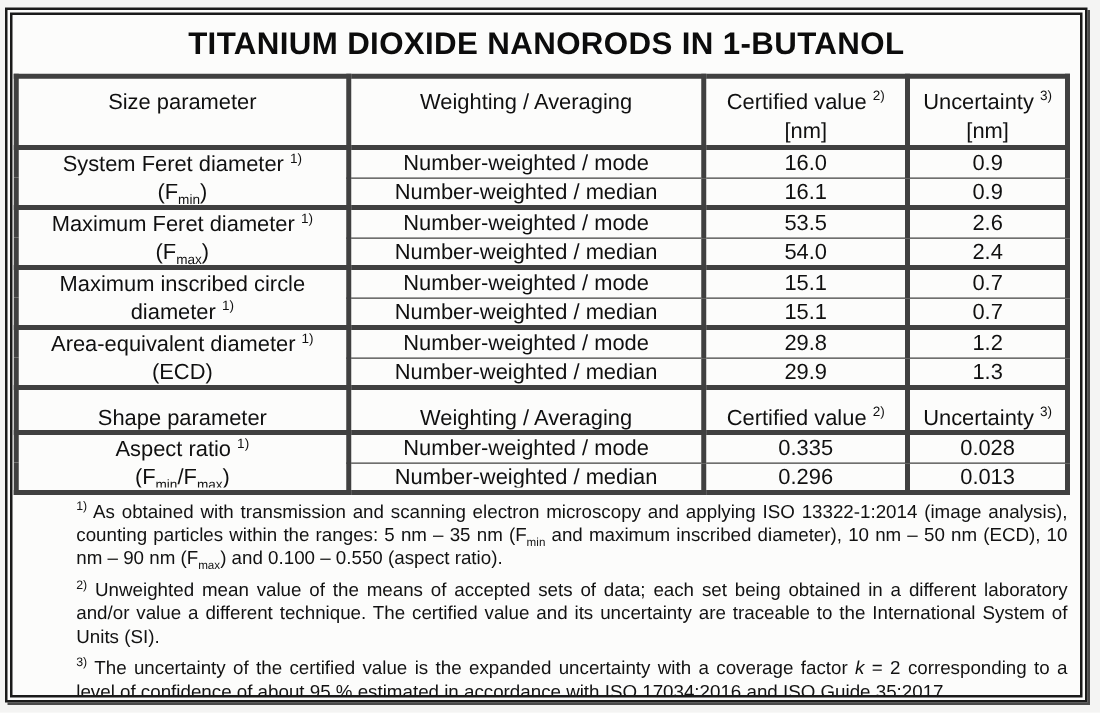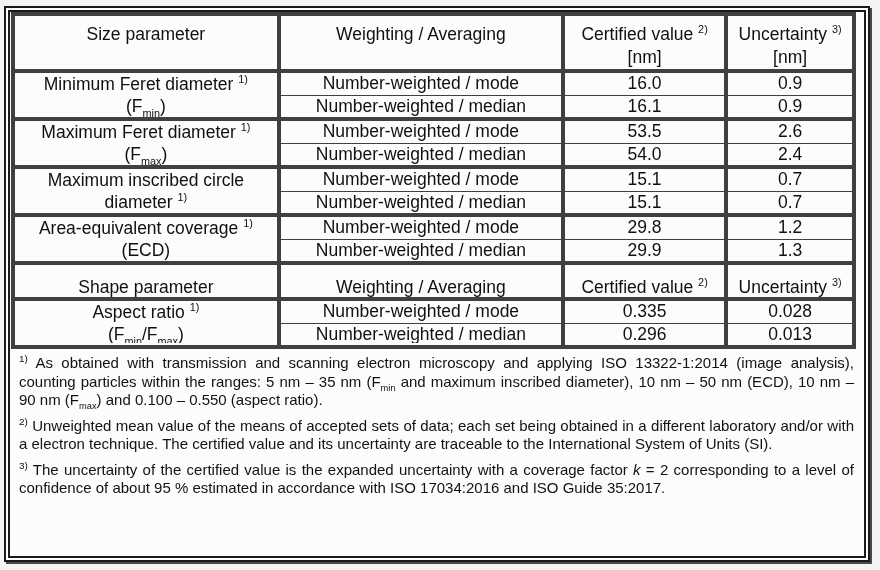--- a/index.html
+++ b/index.html
@@ -73,30 +73,34 @@
   }
   tr.aspect td { height: 24px; border-radius: 13px; }
   sup { font-size: 62%; line-height: 0; }
   sub { font-size: 62%; line-height: 0; }
   .footnotes {
     padding: 5px 10px 0 9px;
     font-size: 15px;
     line-height: 18.5px;
     text-align: justify;
     color: #121212;
+    margin-left: 42px;
   }
   .footnotes p { margin: 0 0 7px 0; }
   .footnotes sup { font-size: 66%; }
 </style>
 </head>
 <body>
 
 <div class="frame-outer">
   <div class="frame-inner">
 
+    <div class="title-bar">
+      <h1>TITANIUM DIOXIDE NANORODS IN 1-BUTANOL</h1>
+    </div>
 
     <table class="cv">
       <colgroup>
         <col class="c1">
           <col class="c2">
           <col class="c3">
           <col class="c4">
       </colgroup>
       <tbody>
         <tr class="hdr">
@@ -107,21 +111,21 @@
             <div>[nm]</div>
           </th>
           <th>
             <div><span>Uncertainty </span><sup>3)</sup></div>
             <div>[nm]</div>
           </th>
         </tr>
 
         <tr>
           <td rowspan="2" class="param">
-            <div><span>Minimum Feret diameter </span><sup>1)</sup></div>
+            <div><span>System Feret diameter </span><sup>1)</sup></div>
             <div><span>(F</span><sub>min</sub><span>)</span></div>
           </td>
           <td class="rb">Number-weighted / mode</td>
           <td class="rb">16.0</td>
           <td class="rb">0.9</td>
         </tr>
         <tr>
           <td class="rt">Number-weighted / median</td>
           <td class="rt">16.1</td>
           <td class="rt">0.9</td>
@@ -152,21 +156,21 @@
           <td class="rb">0.7</td>
         </tr>
         <tr>
           <td class="rt">Number-weighted / median</td>
           <td class="rt">15.1</td>
           <td class="rt">0.7</td>
         </tr>
 
         <tr>
           <td rowspan="2" class="param">
-            <div><span>Area-equivalent coverage </span><sup>1)</sup></div>
+            <div><span>Area-equivalent diameter </span><sup>1)</sup></div>
             <div><span>(ECD)</span></div>
           </td>
           <td class="rb">Number-weighted / mode</td>
           <td class="rb">29.8</td>
           <td class="rb">1.2</td>
         </tr>
         <tr>
           <td class="rt">Number-weighted / median</td>
           <td class="rt">29.9</td>
           <td class="rt">1.3</td>
@@ -191,18 +195,18 @@
         <tr class="aspect">
           <td class="rt">Number-weighted / median</td>
           <td class="rt">0.296</td>
           <td class="rt">0.013</td>
         </tr>
       </tbody>
     </table>
 
     <div class="footnotes">
       <p><sup>1)</sup><span> As obtained with transmission and scanning electron microscopy and applying ISO 13322-1:2014 (image analysis), counting particles within the ranges: 5 nm – 35 nm (F</span><sub>min</sub><span> and maximum inscribed diameter), 10 nm – 50 nm (ECD), 10 nm – 90 nm (F</span><sub>max</sub><span>) and 0.100 – 0.550 (aspect ratio).</span></p>
-      <p><sup>2)</sup><span> Unweighted mean value of the means of accepted sets of data; each set being obtained in a different laboratory and/or with a electron technique. The certified value and its uncertainty are traceable to the International System of Units (SI).</span></p>
+      <p><sup>2)</sup><span> Unweighted mean value of the means of accepted sets of data; each set being obtained in a different laboratory and/or value a different technique. The certified value and its uncertainty are traceable to the International System of Units (SI).</span></p>
       <p><sup>3)</sup><span> The uncertainty of the certified value is the expanded uncertainty with a coverage factor </span><i>k</i><span> = 2 corresponding to a level of confidence of about 95 % estimated in accordance with ISO 17034:2016 and ISO Guide 35:2017.</span></p>
     </div>
 
   </div>
 </div>
 
 </body></html>

